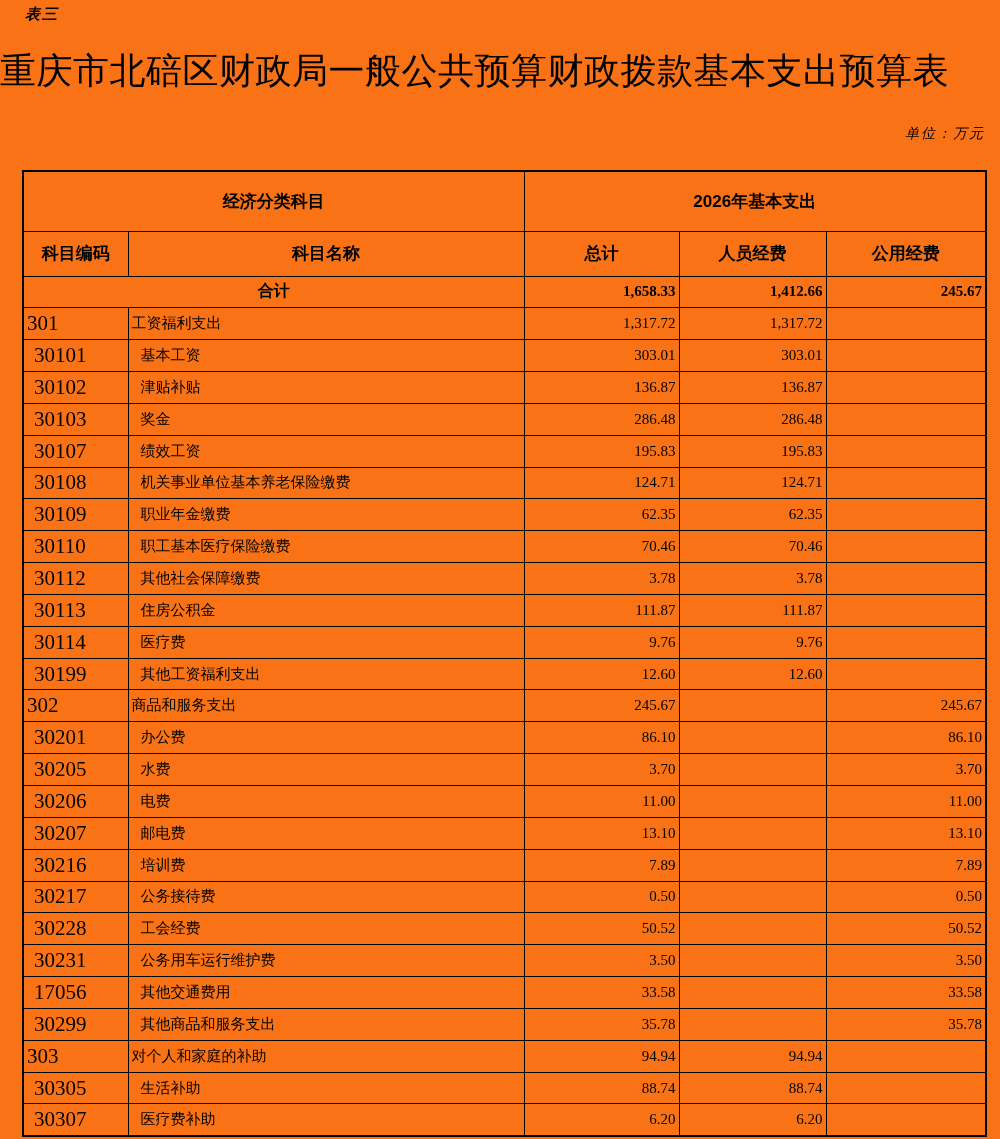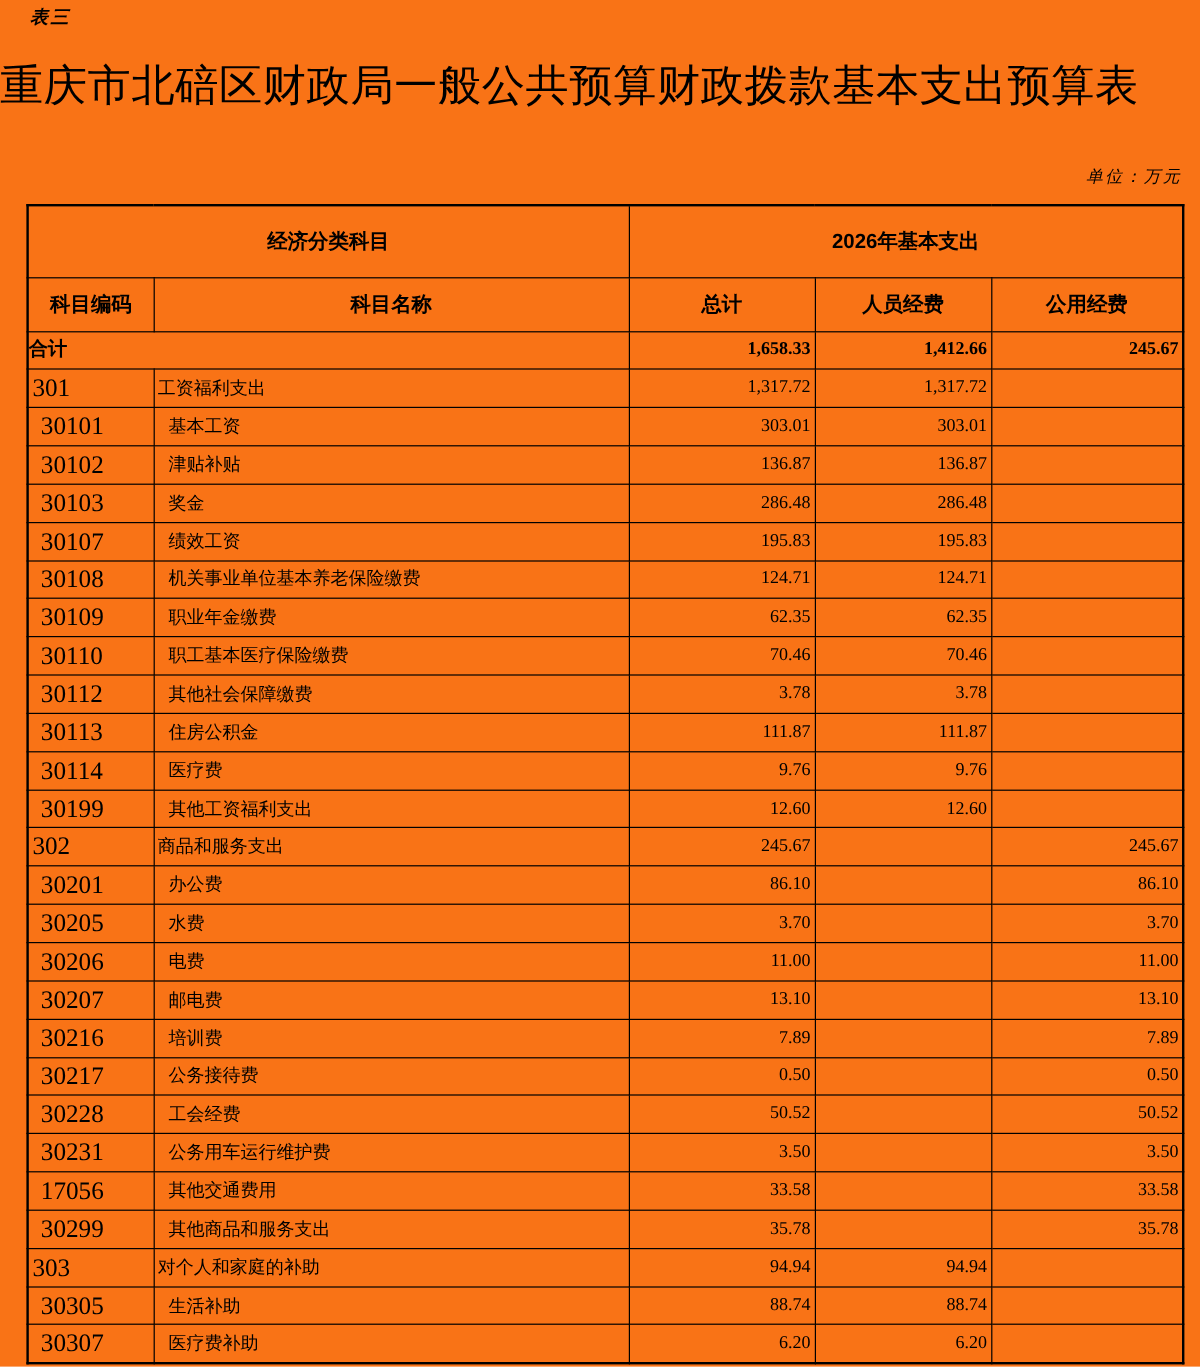--- a/index.html
+++ b/index.html
@@ -30,21 +30,21 @@
     width: 100%;
     margin: 0;
     text-align: left;
     font-family: "Liberation Sans", "DejaVu Sans", sans-serif;
     font-size: 36px;
     font-weight: normal;
     letter-spacing: 0.5px;
   }
   .unit-note {
     position: absolute;
-    top: 139px; right: 15px;
+    top: 125px; right: 15px;
     font-size: 14px;
     font-style: italic;
     letter-spacing: 2px;
     margin-left: 24px;
   }
   table.budget-table {
     position: absolute;
     left: 22px; top: 170px;
     width: 963px;
     border-collapse: collapse;
@@ -67,21 +67,21 @@
   tr.header-group-row { height: 60px; }
   tr.header-cols-row  { height: 45px; }
   tbody tr { height: 31.85px; }
   td.code { font-size: 21px; text-align: left; padding-left: 3px; }
   td.name { font-size: 15px; text-align: left; padding-left: 3px; }
   tr.lvl2 td.code { padding-left: 10px; }
   tr.lvl2 td.name { padding-left: 12px; margin-left: 37px; }
   td.num  { font-size: 15px; text-align: right; padding-right: 3px; }
   tr.total-row td { font-weight: bold; }
   tr.total-row td.total-label {
-    text-align: left;
+    text-align: center;
     font-family: "Liberation Sans", "DejaVu Sans", sans-serif;
     font-size: 16px;
   }
 </style>
 </head>
 <body>
 
 <div class="page">
 
   <div class="table-tag">表三</div>

